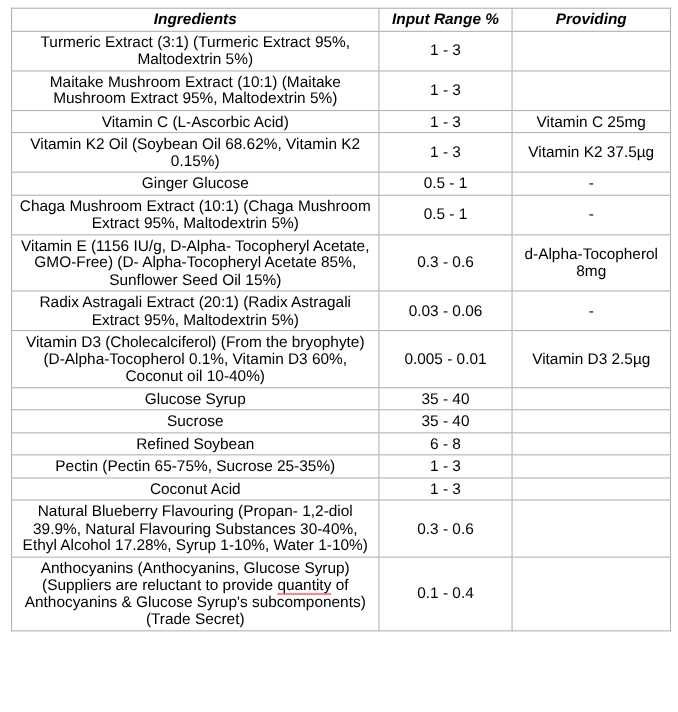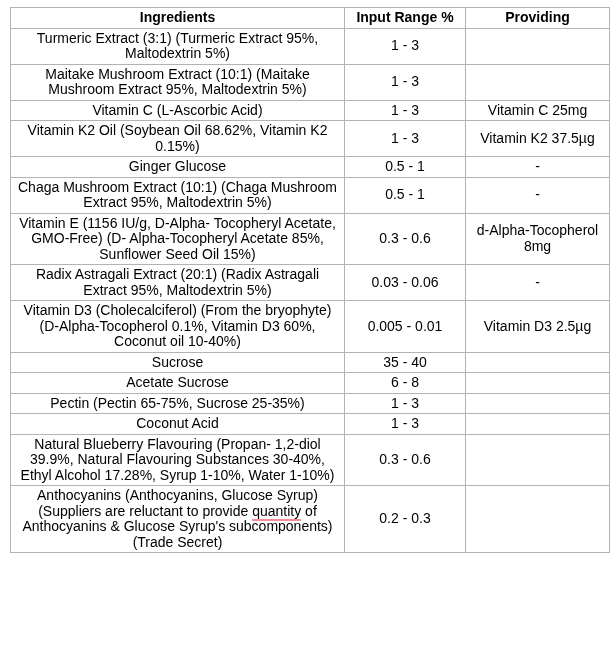--- a/index.html
+++ b/index.html
@@ -32,20 +32,21 @@
     border: 1px solid var(--border-color, #b3b3b3);
     font-size: 14px;
     line-height: 15.5px;
     text-align: center;
     vertical-align: middle;
     padding: 2px 4px;
     word-wrap: break-word;
   }
   table.ingredients th {
     font-weight: bold;
+    font-style: italic;
   }
   .misspelled {
     border-bottom: 2px solid var(--underline-color, #f38b98);
     cursor: pointer;
   }
 </style>
 </head>
 <body>
 
 <div class="page">
@@ -102,44 +103,49 @@
           <td>Radix Astragali Extract (20:1) (Radix Astragali Extract 95%, Maltodextrin 5%)</td>
           <td>0.03 - 0.06</td>
           <td>-</td>
         </tr>
         <tr>
           <td>Vitamin D3 (Cholecalciferol) (From the bryophyte) (D-Alpha-Tocopherol 0.1%, Vitamin D3 60%, Coconut oil 10-40%)</td>
           <td>0.005 - 0.01</td>
           <td>Vitamin D3 2.5µg</td>
         </tr>
         <tr>
+          <td>Glucose Syrup</td>
+          <td>35 - 40</td>
+          <td></td>
+        </tr>
+        <tr>
           <td>Sucrose</td>
           <td>35 - 40</td>
           <td></td>
         </tr>
         <tr>
-          <td>Acetate Sucrose</td>
+          <td>Refined Soybean</td>
           <td>6 - 8</td>
           <td></td>
         </tr>
         <tr>
           <td>Pectin (Pectin 65-75%, Sucrose 25-35%)</td>
           <td>1 - 3</td>
           <td></td>
         </tr>
         <tr>
           <td>Coconut Acid</td>
           <td>1 - 3</td>
           <td></td>
         </tr>
         <tr>
           <td>Natural Blueberry Flavouring (Propan- 1,2-diol 39.9%, Natural Flavouring Substances 30-40%, Ethyl Alcohol 17.28%, Syrup 1-10%, Water 1-10%)</td>
           <td>0.3 - 0.6</td>
           <td></td>
         </tr>
         <tr>
           <td>Anthocyanins (Anthocyanins, Glucose Syrup) (Suppliers are reluctant to provide <span class="misspelled">quantity</span> of Anthocyanins &amp; Glucose Syrup's subcomponents) (Trade Secret)</td>
-          <td>0.2 - 0.3</td>
+          <td>0.1 - 0.4</td>
           <td></td>
         </tr>
       </tbody>
   </table>
 </div>
 
 </body></html>

